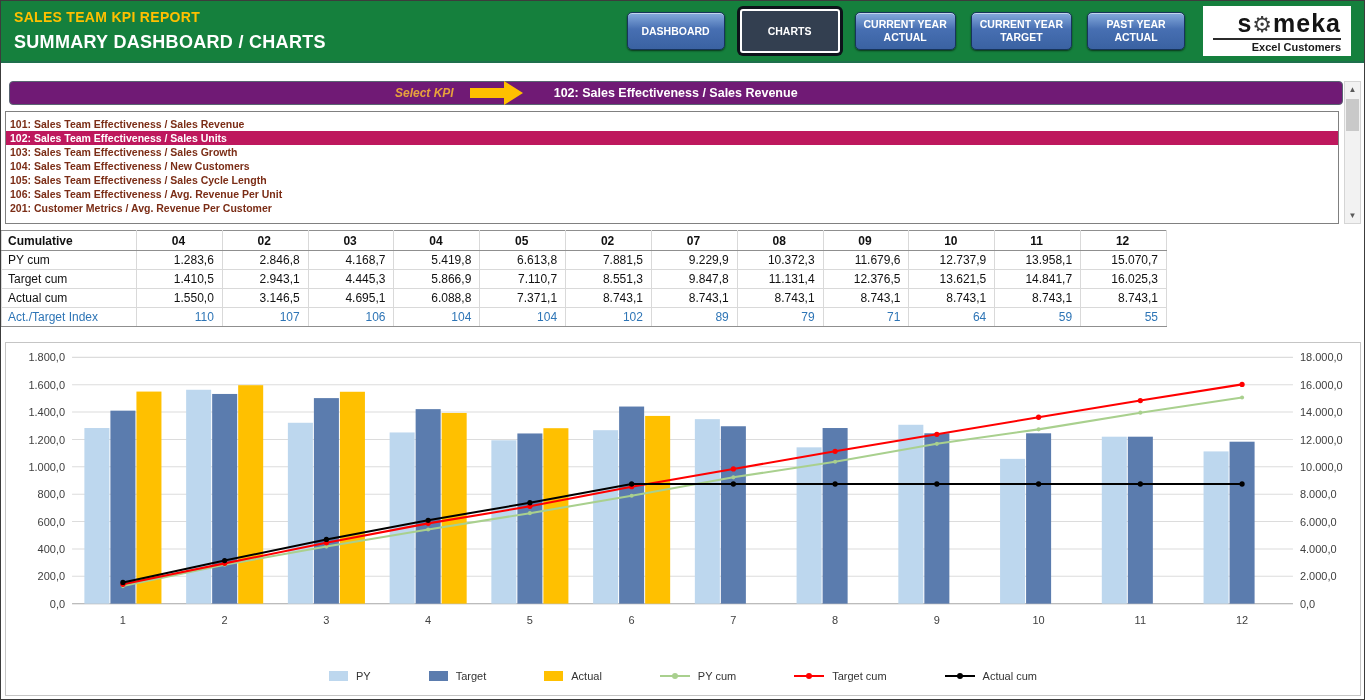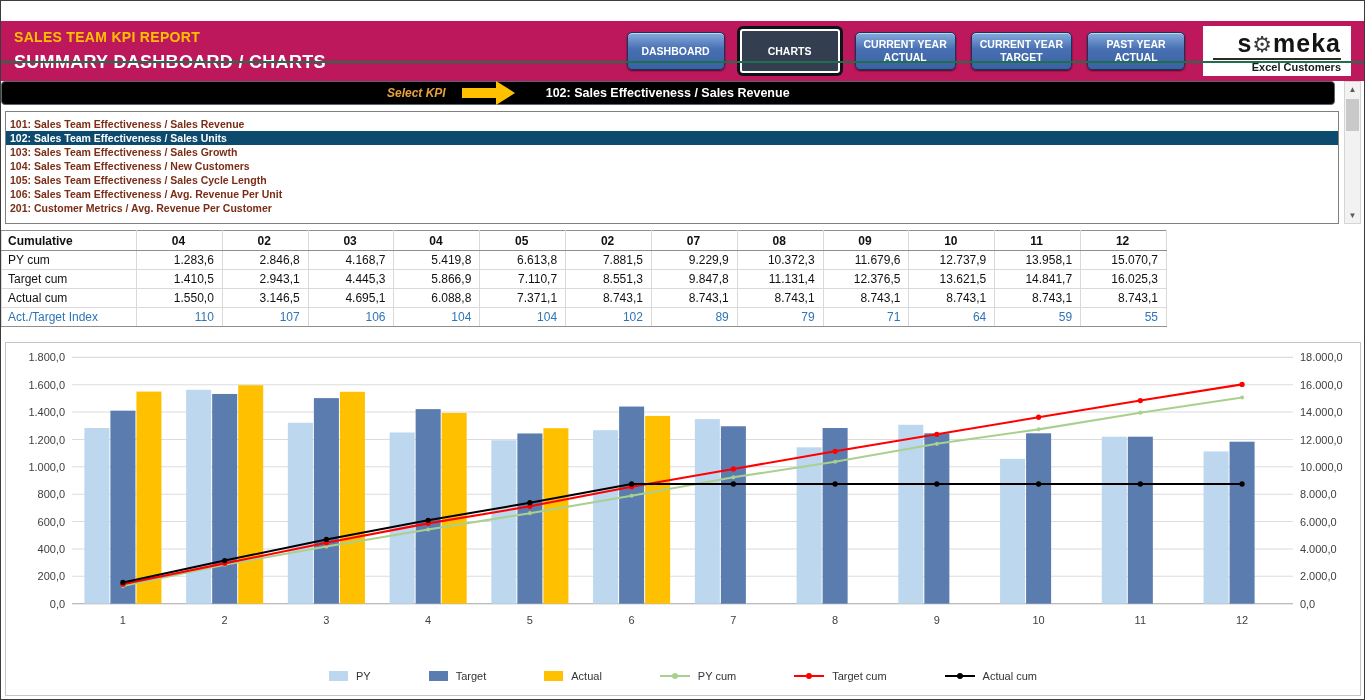--- a/index.html
+++ b/index.html
@@ -10,21 +10,21 @@
     background:#e8e8e8;
   }
   .page {
     position:relative; width:1365px; height:700px;
     background:#ffffff; border:1px solid #3c3c3c; overflow:hidden;
   }
 
   
   .hdr {
     position:absolute; top:0; left:0; right:0; height:60px;
-    background:#be185d; display:flex; align-items:center; padding:0 13px;margin-top:20px;
+    background:#15803d; display:flex; align-items:center; padding:0 13px;
   }
   .hdr-green { position:absolute; top:60px; left:0; right:0; height:2px; background:#1E6F4C; }
   .titles { display:flex; flex-direction:column; gap:7px; }
   .report-title { color:#FFC000; font-weight:bold; font-size:14px; letter-spacing:.3px; }
   .page-title  { color:#ffffff; font-weight:bold; font-size:18px; letter-spacing:.3px; }
 
   .nav { display:flex; gap:15px; align-items:center; margin-left:auto; margin-right:18px; }
   .nav-btn {
     min-width:98px; height:38px; padding:2px 8px;
     display:flex; align-items:center; justify-content:center; text-align:center;
@@ -43,22 +43,22 @@
     background:#ffffff; padding:4px 10px 3px; display:flex; flex-direction:column;
     align-items:flex-end; min-width:148px;
   }
   .logo-brand { font-size:25px; font-weight:bold; color:#141414; line-height:26px; letter-spacing:1px; }
   .logo-gear  { font-weight:normal; color:#3a3a3a; font-size:22px; }
   .logo-tag   { font-size:11px; font-weight:bold; color:#1a1a1a; border-top:2px solid #2b2b2b;
                 padding-top:1px; width:100%; text-align:right; }
 
   
   .kpibar {
-    position:absolute; top:80px; left:0; width:1334px; height:24px;
-    background:#000000; border:1px solid #5a6572; border-radius:4px;
+    position:absolute; top:80px; left:8px; width:1334px; height:24px;
+    background:#701a75; border:1px solid #5a6572; border-radius:4px;
     display:flex; align-items:center;
   }
   .kpibar-label { margin-left:385px; color:#E8A23C; font-style:italic; font-weight:bold; font-size:12px; }
   .kpibar-arrow { margin:0 14px 0 16px; display:flex; align-items:center; }
   .kpibar-value { color:#ffffff; font-weight:bold; font-size:12.5px; margin-left:16px; }
 
   
   .vscroll {
     position:absolute; top:80px; right:3px; width:17px; height:143px;
     background:#F2F2F2; border:1px solid #D5D5D5;
@@ -72,21 +72,21 @@
 
   
   .listbox {
     position:absolute; top:110px; left:4px; width:1334px; height:113px;
     background:#fff; border:1px solid #808080; overflow:hidden; padding-top:5px;
   }
   .lb-item {
     height:14px; line-height:14px; font-size:10.5px; font-weight:bold;
     color:#7B2D16; padding-left:4px; cursor:pointer; white-space:nowrap;
   }
-  .lb-item.selected { background:#0c4a6e; color:#ffffff; }
+  .lb-item.selected { background:#be185d; color:#ffffff; }
 
   
   .kpi-table {
     position:absolute; top:229px; left:0; width:1166px;
     border-collapse:collapse; table-layout:fixed; font-size:12px; color:#111;
     background:#fff;
   }
   .kpi-table col.c-label { width:135px; }
   .kpi-table th, .kpi-table td {
     border:1px solid #D9D9D9; height:19px; padding:0 8px 0 6px; overflow:hidden; white-space:nowrap;

